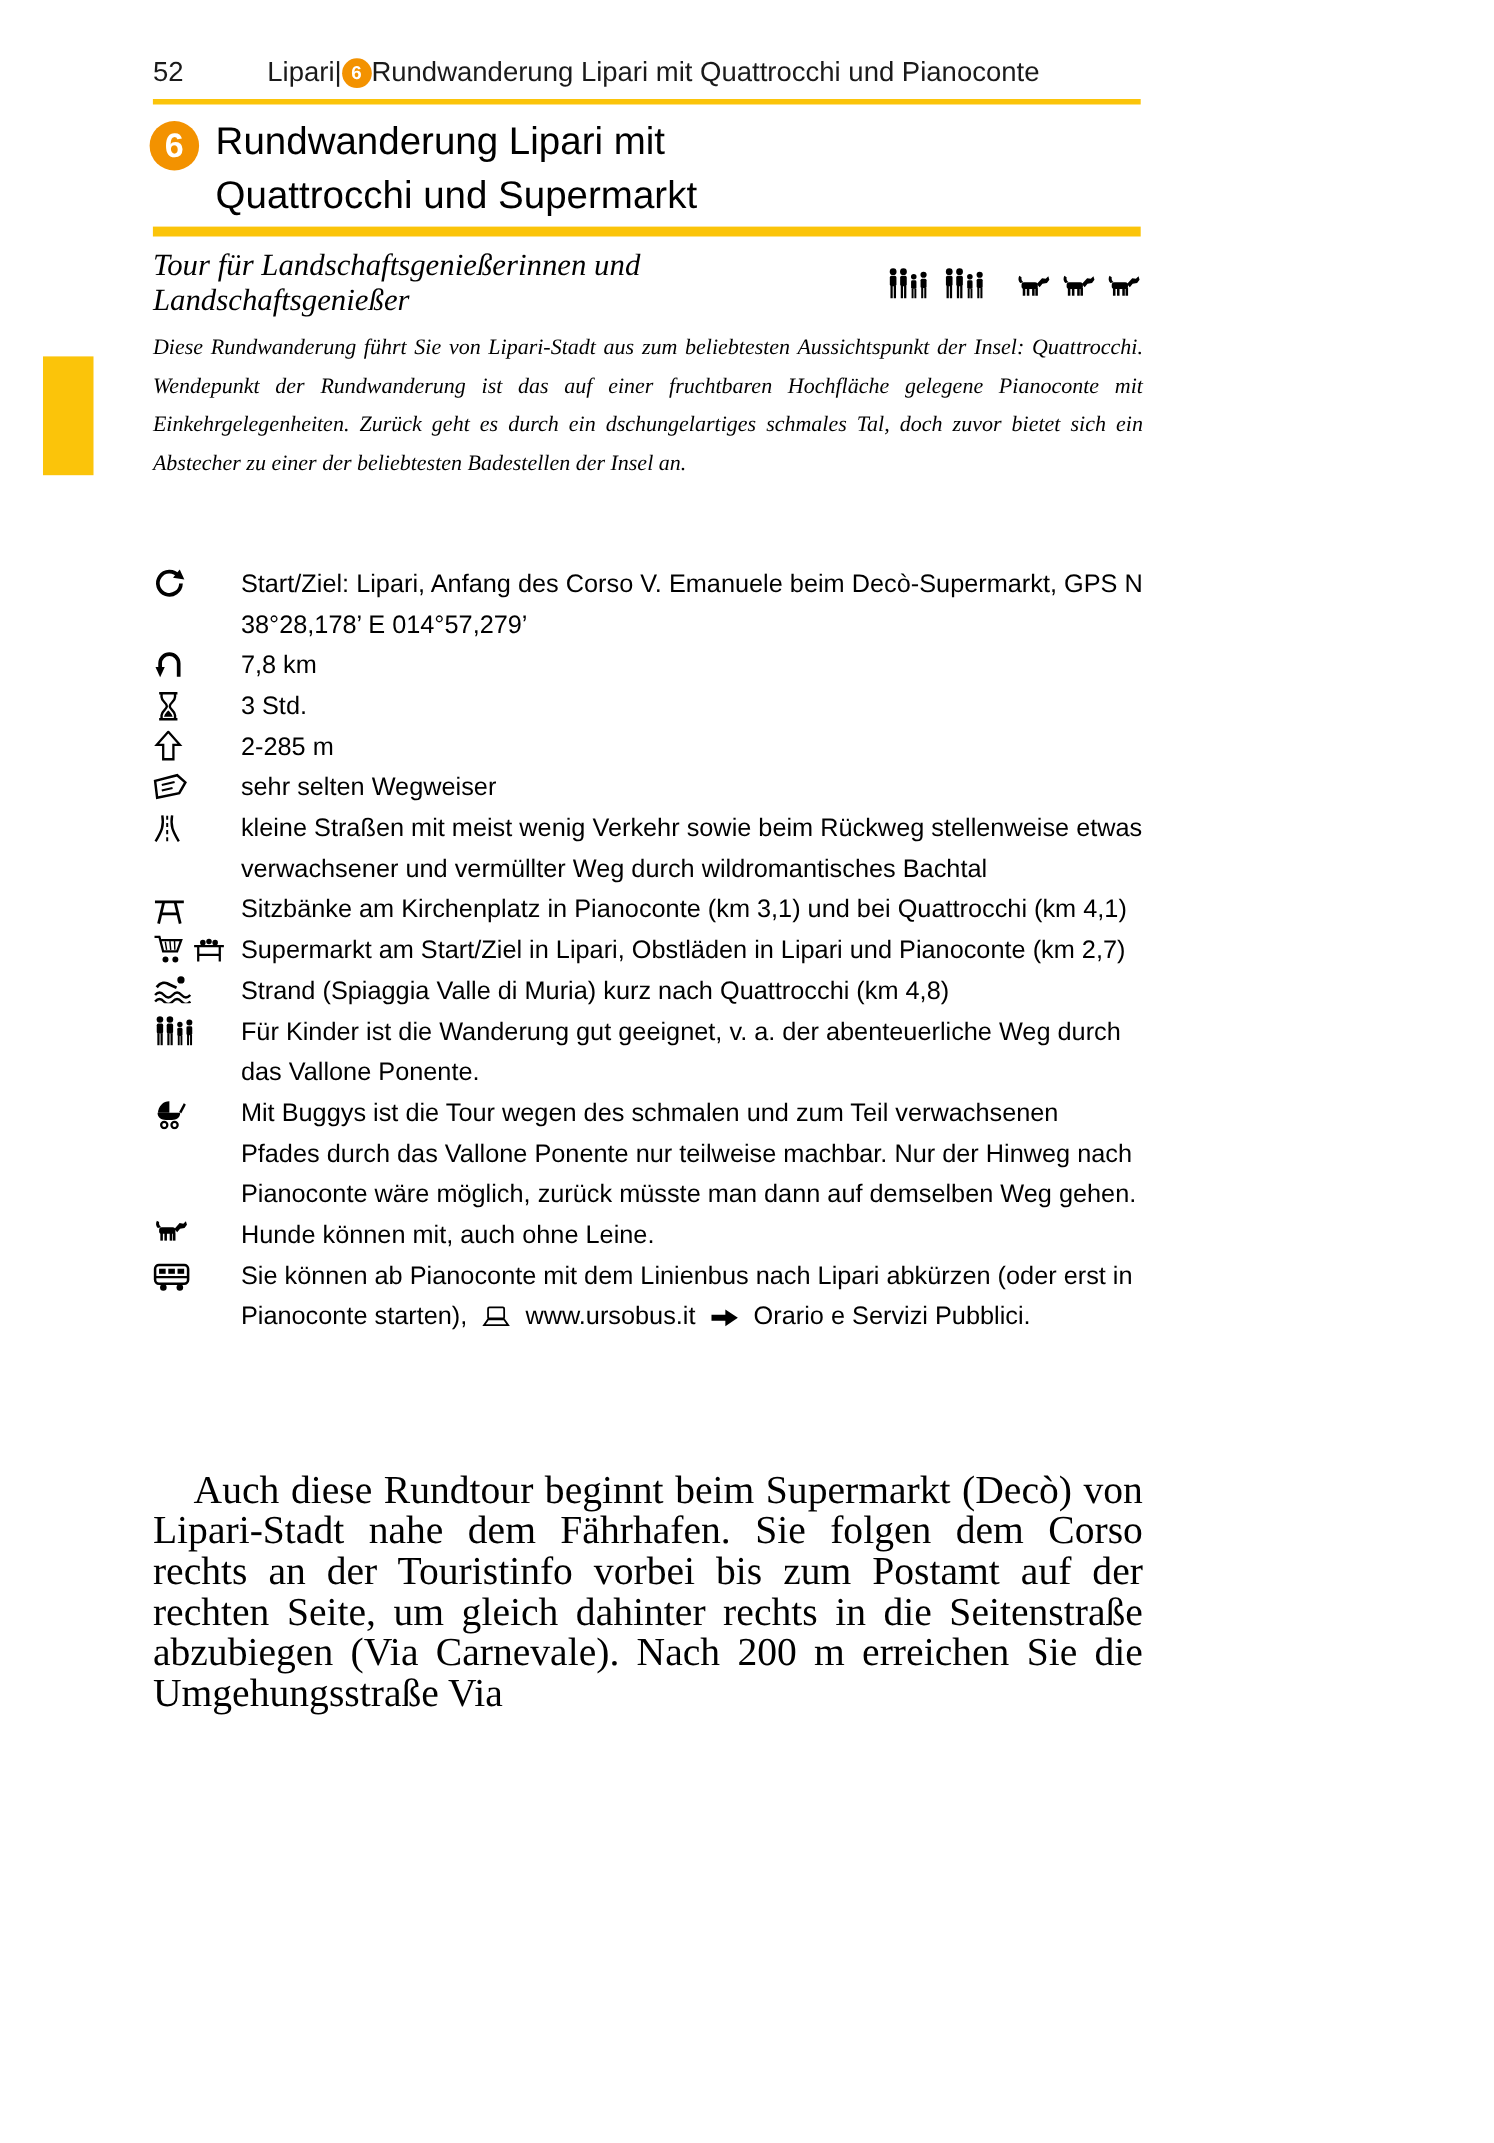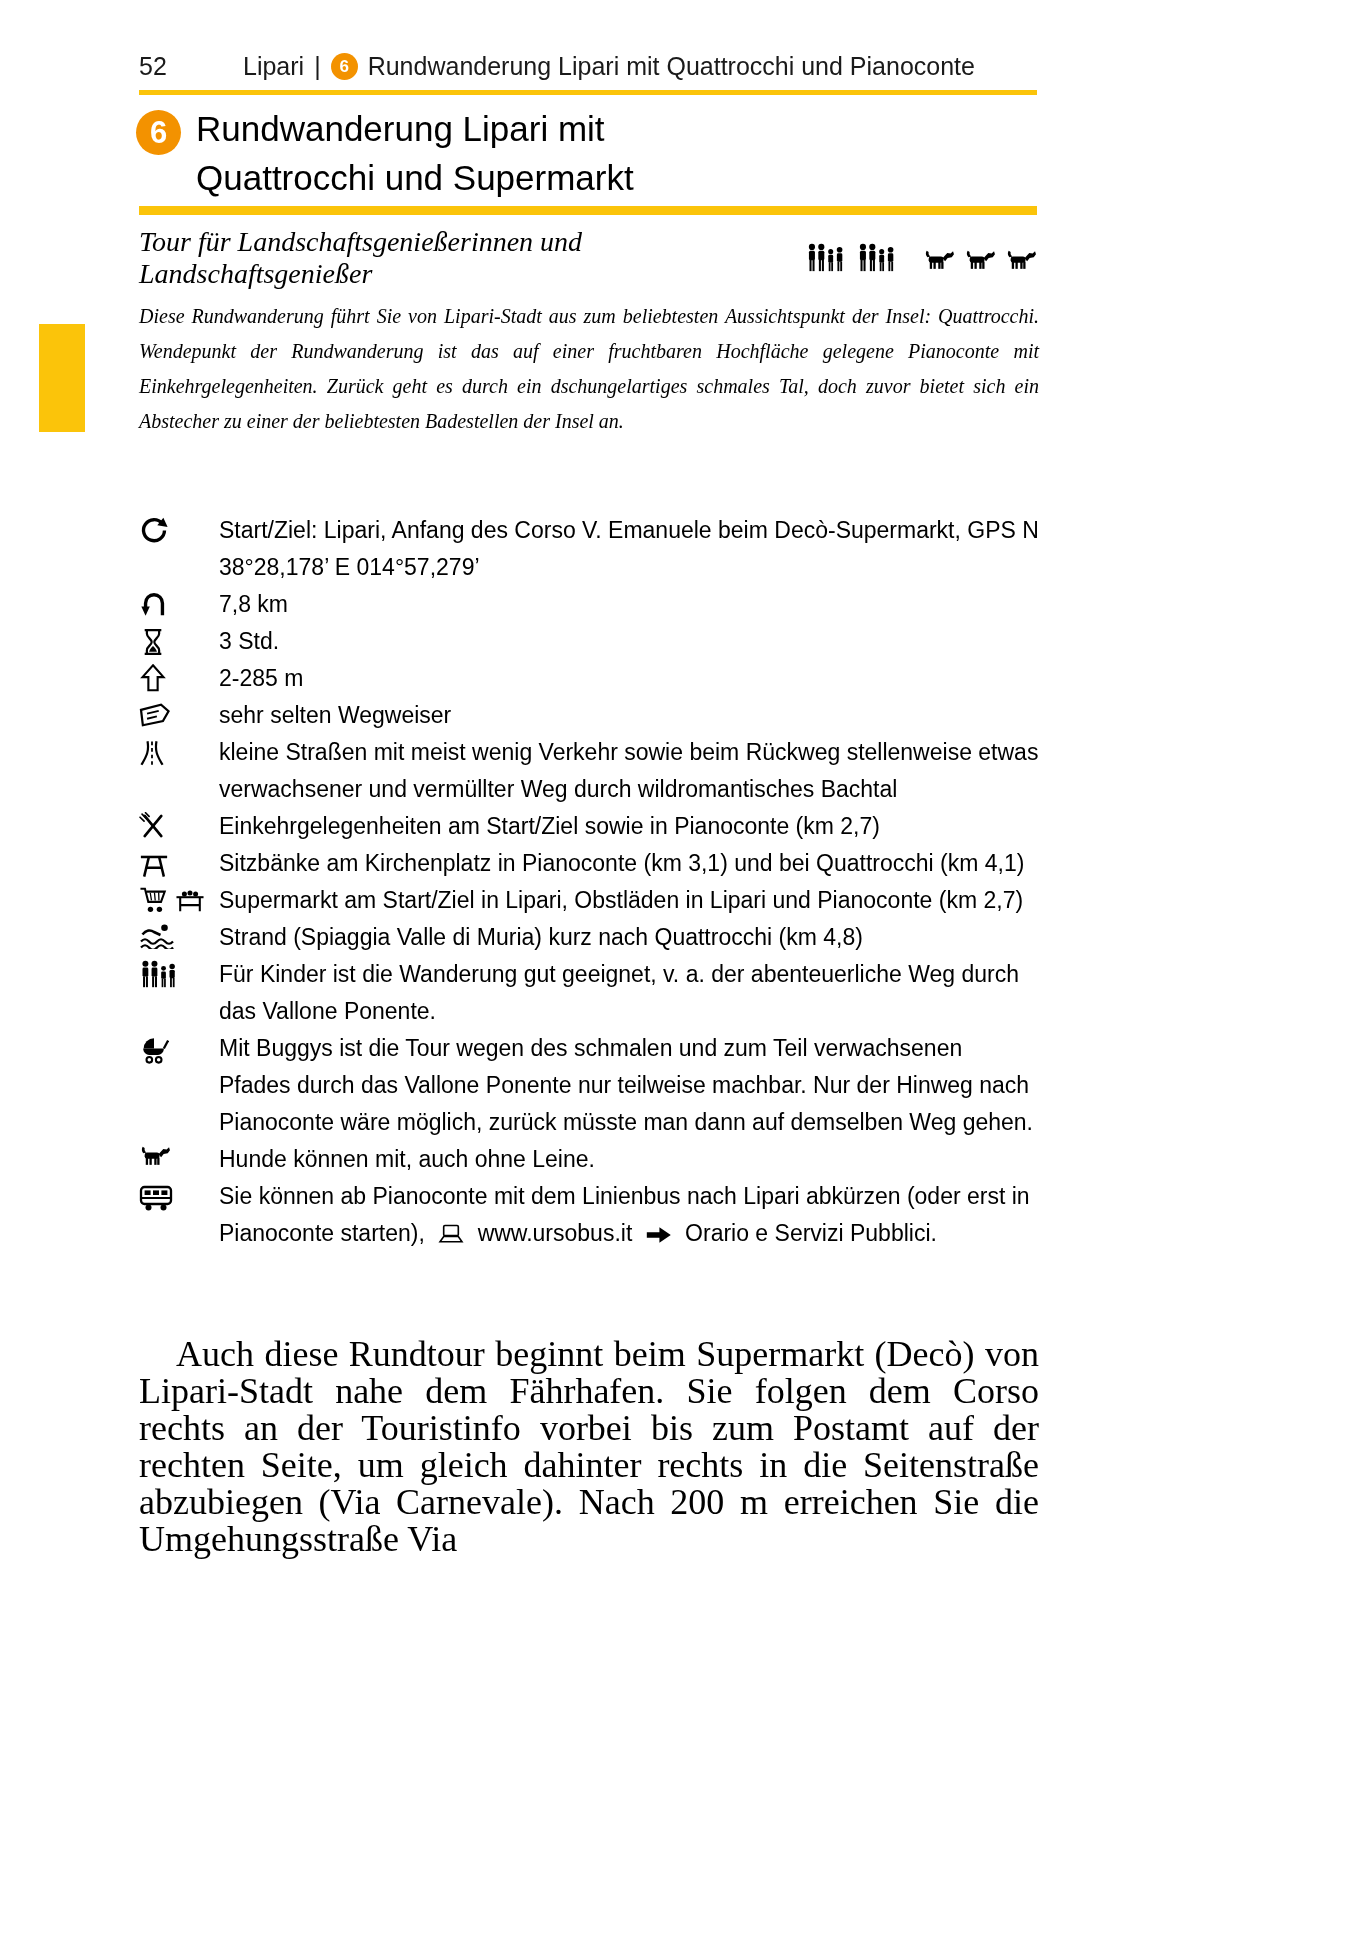--- a/index.html
+++ b/index.html
@@ -14,21 +14,21 @@
     overflow: hidden;
     margin-left: 39px;
   }
 
   
   .header {
     position: absolute; left: 100px; top: 52px; width: 898px;
     display: flex; align-items: center; font-size: 25px; color: #1a1a1a;
   }
   .page-number { width: 104px; }
-  .header-mid { display: flex; align-items: center; gap: 10px; white-space: nowrap; }
+  .header-mid { display: flex; align-items: center; white-space: nowrap; }
   .badge-sm {
     width: 27px; height: 27px; border-radius: 50%;
     color: #fff; font-weight: bold; font-size: 17px;
     display: flex; align-items: center; justify-content: center; flex: 0 0 27px;
   }
   .header-rule { position: absolute; left: 100px; top: 90px; width: 898px; height: 5px; }
 
   
   .title-block { position: absolute; left: 97px; top: 104px; display: flex; align-items: flex-start; }
   .badge-lg {
@@ -306,28 +306,20 @@
 
     <div class="info-item">
       <div class="icon-cell">
         <svg class="ic" width="26" height="30">
             <use href="#sym-road"></use>
           </svg>
       </div>
       <div class="item-text">kleine Straßen mit meist wenig Verkehr sowie beim Rückweg stellenweise etwas verwachsener und vermüllter Weg durch wildromantisches Bachtal</div>
     </div>
 
-    <div class="info-item">
-      <div class="icon-cell">
-        <svg class="ic" width="28" height="28">
-            <use href="#sym-cutlery"></use>
-          </svg>
-      </div>
-      <div class="item-text">Einkehrgelegenheiten am Start/Ziel sowie in Pianoconte (km 2,7)</div>
-    </div>
 
     <div class="info-item">
       <div class="icon-cell">
         <svg class="ic" width="30" height="30">
             <use href="#sym-bench"></use>
           </svg>
       </div>
       <div class="item-text">Sitzbänke am Kirchenplatz in Pianoconte (km 3,1) und bei Quattrocchi (km 4,1)</div>
     </div>
 

